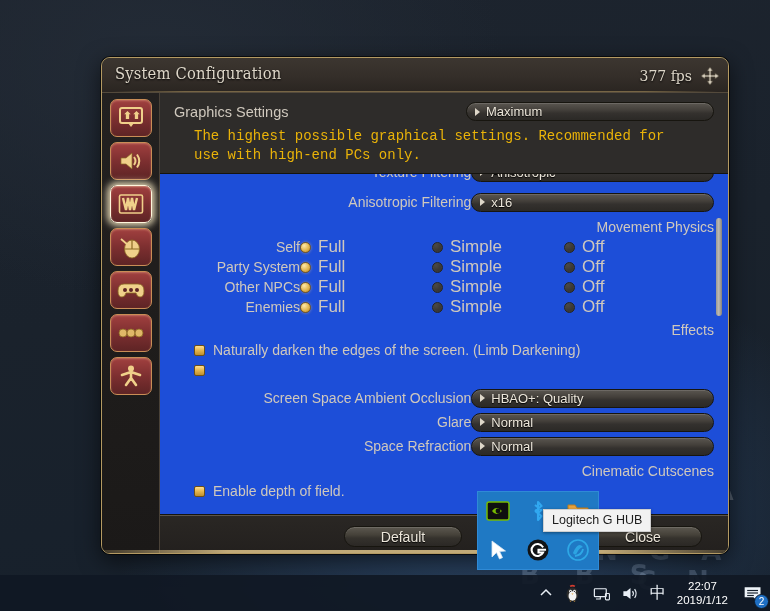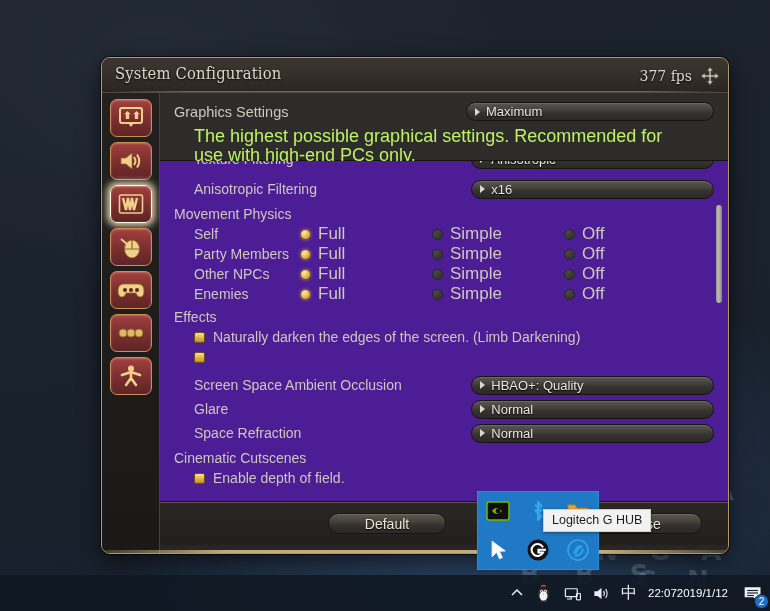--- a/index.html
+++ b/index.html
@@ -139,39 +139,41 @@
     position: relative;
     background: #282624;
     overflow: hidden;
   }
   
   #desc-block {
     position: relative;
     background: #2e2c2a;
     padding: 9px 14px 12px 14px;
     border-bottom: 1px solid #15140f;
-    height: 68px;
+    height: 81px;
   }
   .desc-row { display: flex; align-items: center; }
   #desc-title {
     font-size: 14.5px; color: #cfc8bd; flex: 1;
   }
   #desc-text {
     margin: 6px 0 0 20px;
-    font-size: 18px; line-height: 19px;
-    color: #bef264;
+    font-size: 14px; line-height: 19px;
+    color: #eab308;
     max-width: 500px;
+    font-family: Liberation Mono, monospace;
   }
 
   
   #scroll-region {
     position: relative;
     height: 340px;
     overflow: hidden;
-    background: #4c1d95;
+    background: #1d4ed8;
+    text-align: right;
   }
   #scroll-inner {
     position: absolute; left: 0; right: 0; top: -14px;
     padding: 0 14px;
   }
 
   .setting-row {
     display: flex; align-items: center;
     height: 24px;
     margin-bottom: 0px;
@@ -288,21 +290,21 @@
     width: 118px; height: 21px;
     border-radius: 11px;
     background: linear-gradient(180deg, #5c5850 0%, #454139 42%, #35322d 58%, #2b2825 100%);
     border: 1px solid #17150f;
     color: #ece6da; font-size: 14px;
     display: flex; align-items: center; justify-content: center;
     cursor: pointer;
     text-shadow: 0 1px 1px #000;
     box-shadow: inset 0 1px 0 rgba(255,255,255,.12);
   }
-  #btn-default { left: 168px; }
+  #btn-default { left: 184px; }
   #btn-close { right: 26px; }
 
   
   #gold-rail {
     position: absolute; left: 0; right: 0; bottom: 0; height: 3px;
     background: linear-gradient(90deg, rgba(180,154,98,.25), rgba(210,185,130,.9) 20%, rgba(210,185,130,.9) 80%, rgba(180,154,98,.25));
   }
 
   
   #tray-flyout {
@@ -339,21 +341,21 @@
     position: absolute; right: 0; top: 0; height: 36px;
     display: flex; align-items: center; gap: 0px;
   }
   .tb-item {
     height: 36px; min-width: 24px;
     display: flex; align-items: center; justify-content: center;
     padding: 0 5px;
     cursor: pointer;
   }
   #tb-clock {
-    display: flex; flex-direction: row; align-items: center; justify-content: flex-start;
+    display: flex; flex-direction: column; align-items: center; justify-content: center;
     height: 36px; padding: 0 8px 0 6px;
     color: #ffffff; font-size: 11.5px; line-height: 14px;
     cursor: pointer;
   }
   #tb-notif {
     position: relative;
     width: 34px; height: 36px;
     display: flex; align-items: center; justify-content: center;
     cursor: pointer;
   }
@@ -497,21 +499,21 @@
               <span class="radio-dot"></span>
               <span class="otext">Simple</span>
             </div>
             <div class="radio-opt">
               <span class="radio-dot"></span>
               <span class="otext">Off</span>
             </div>
           </div>
 
           <div class="radio-row">
-            <div class="rlabel">Party Members</div>
+            <div class="rlabel">Party System</div>
             <div class="radio-opt">
               <span class="radio-dot on"></span>
               <span class="otext">Full</span>
             </div>
             <div class="radio-opt">
               <span class="radio-dot"></span>
               <span class="otext">Simple</span>
             </div>
             <div class="radio-opt">
               <span class="radio-dot"></span>

